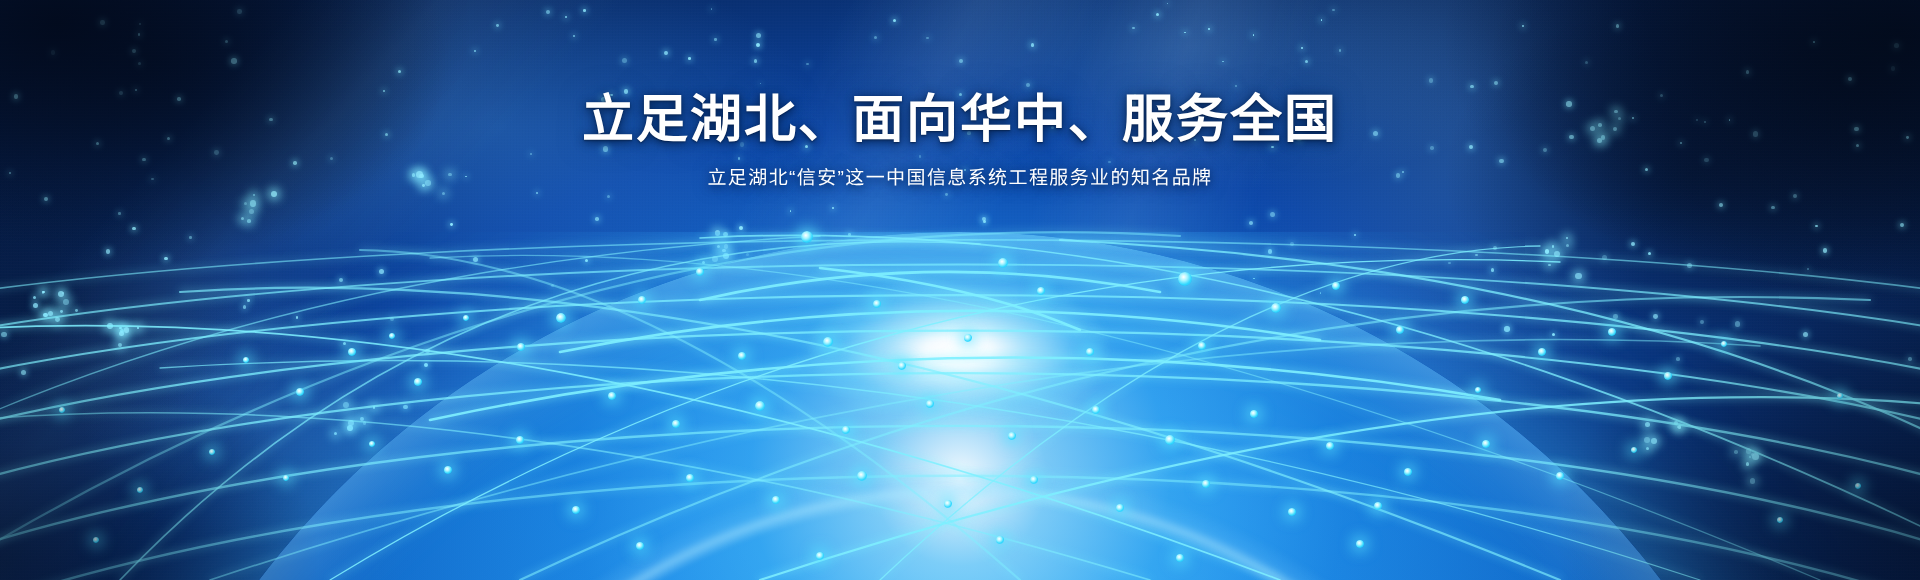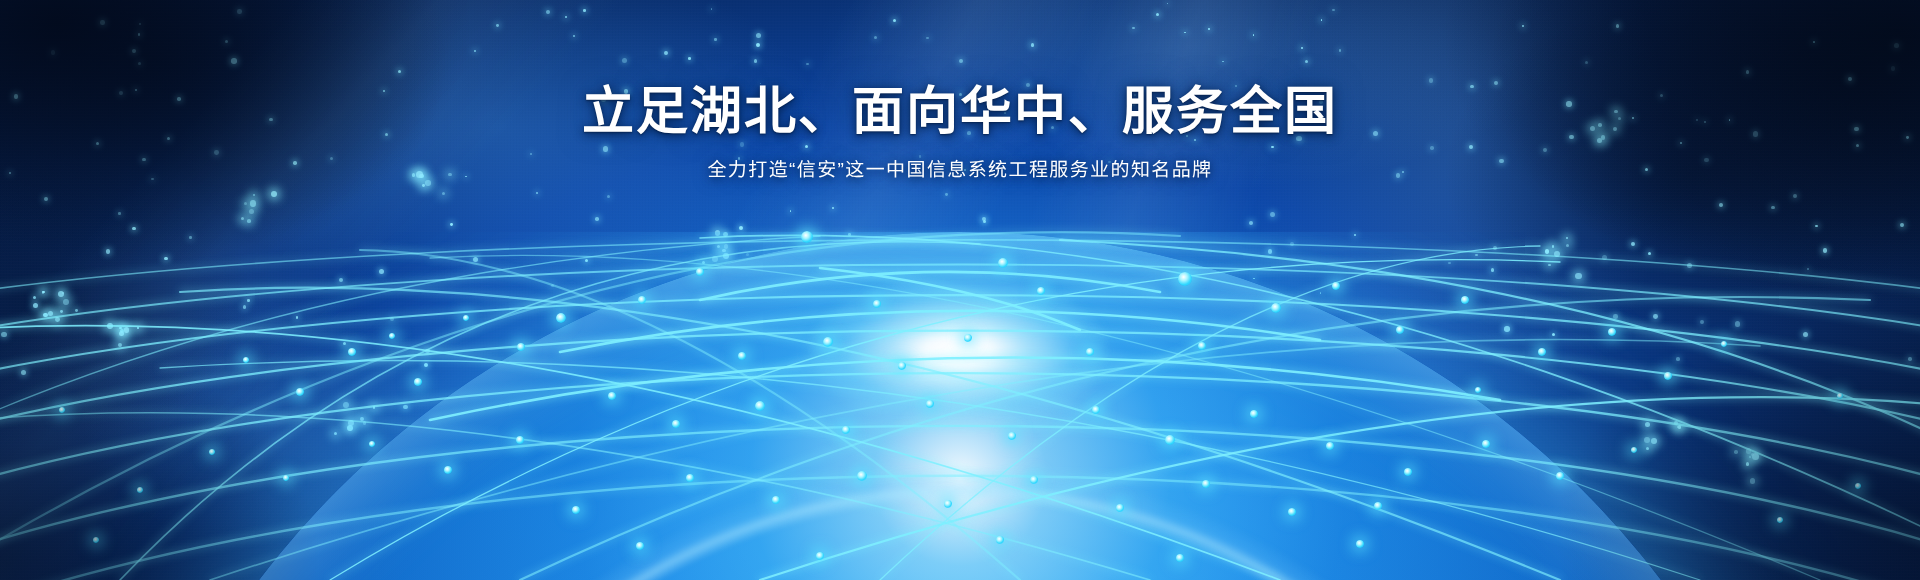--- a/index.html
+++ b/index.html
@@ -165,21 +165,21 @@
   
   #copy {
     position: absolute;
     left: 0;
     right: 0;
     top: 82px;
     text-align: center;
     z-index: 40;
   }
   #headline {
-    margin: 0;
+    margin: 8px;
     color: #ffffff;
     font-size: 52px;
     font-weight: 700;
     letter-spacing: 2px;
     line-height: 1.12;
     text-shadow:
       0 2px 10px rgba(2,28,72,.95),
       0 0 28px rgba(10,60,130,.75),
       0 1px 2px rgba(0,0,0,.55);
   }
@@ -595,16 +595,16 @@
       <i style="left:1777px;top:517px;width:6px;height:6px;"></i>
       <i style="left:1855px;top:483px;width:6px;height:6px;"></i>
       <i style="left:1837px;top:393px;width:6px;height:6px;"></i>
       <i style="left:59px;top:407px;width:6px;height:6px;"></i>
     </div>
 
   <div class="layer" id="vignette"></div>
 
   <div id="copy">
     <h1 id="headline">立足湖北、面向华中、服务全国</h1>
-    <p id="subline">全力打造“信安”这一中国信息系统工程服务业的知名品牌</p>
+    <p id="subline">立足湖北“信安”这一中国信息系统工程服务业的知名品牌</p>
   </div>
 
 </div>
 
 </body></html>

